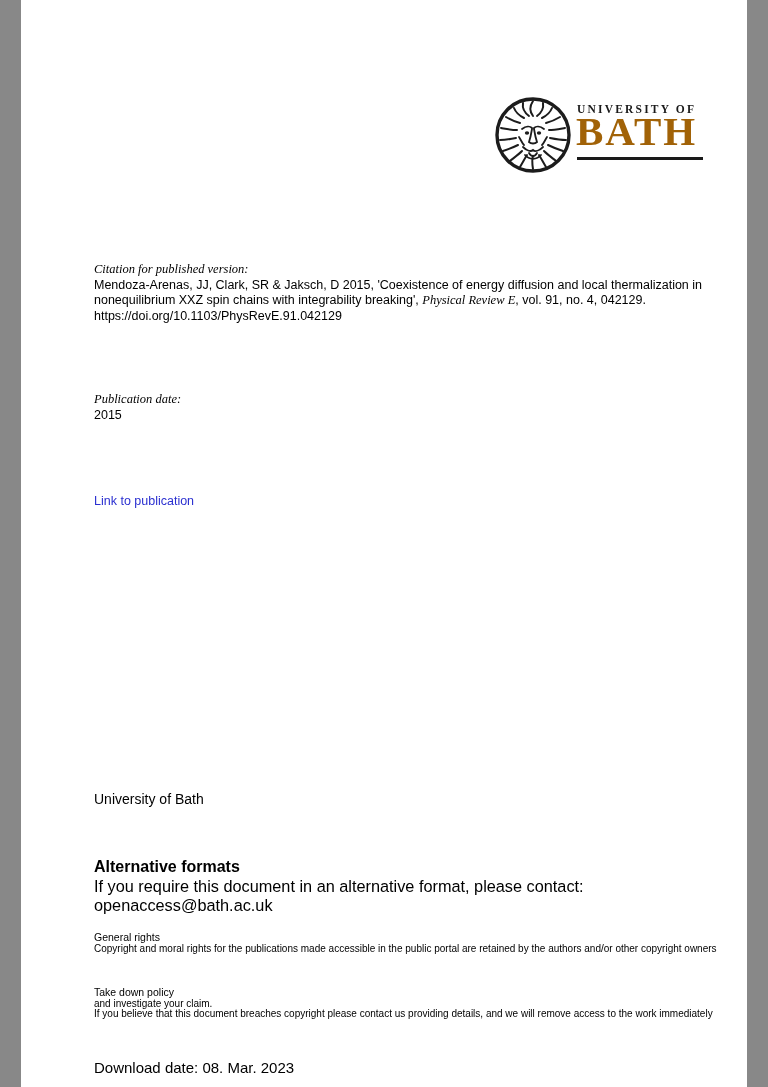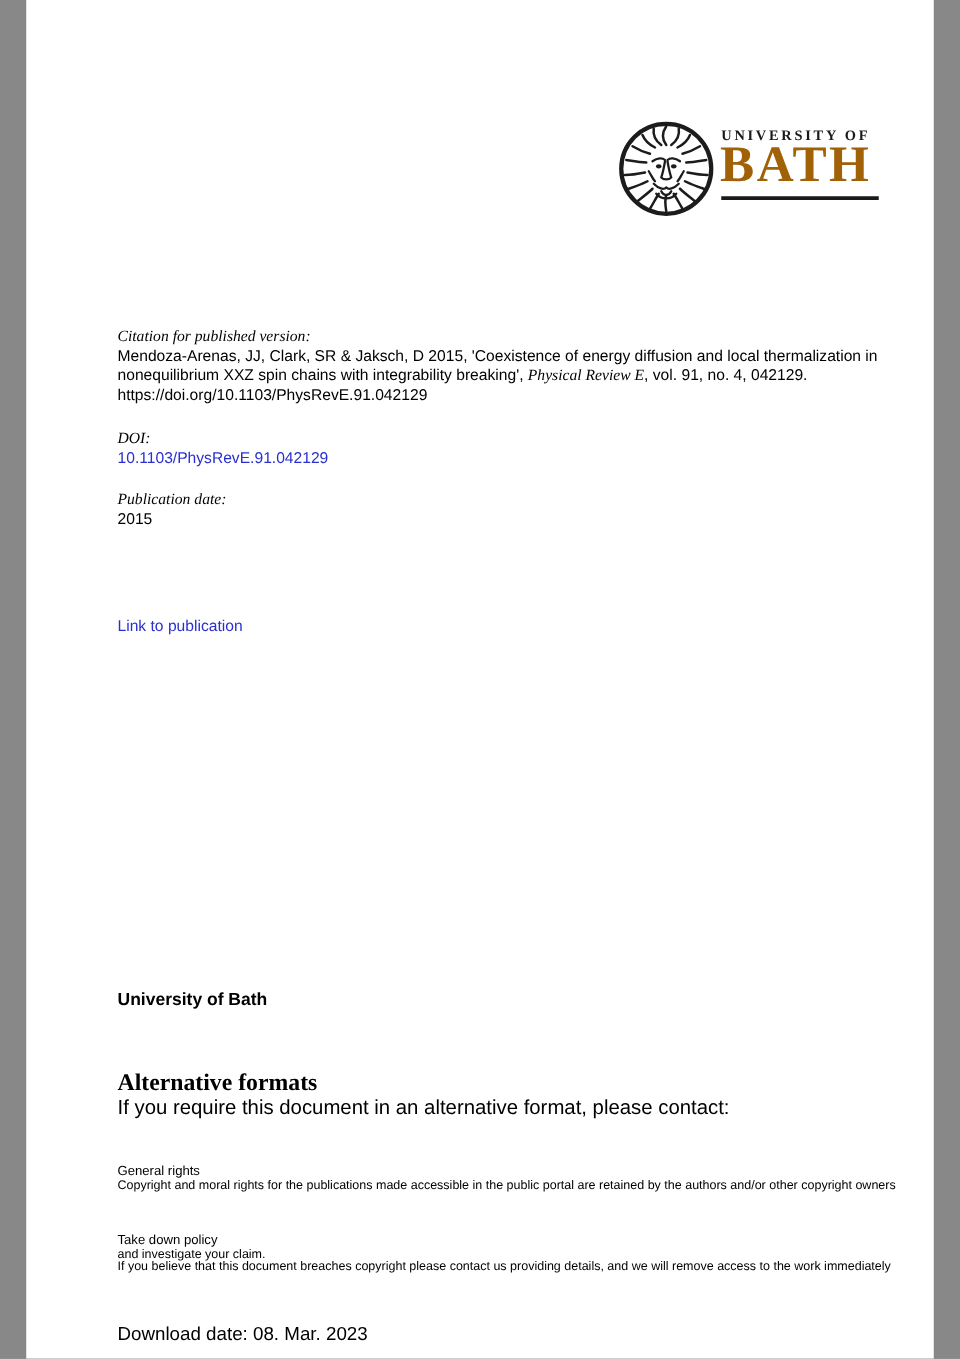--- a/index.html
+++ b/index.html
@@ -7,21 +7,21 @@
     position:relative;
     width:726px;height:1087px;
     background:#ffffff;
     font-family:"Liberation Sans", sans-serif;
     color:#000;
     overflow:hidden;
     margin:0 auto;
   }
   .abs{position:absolute;left:73px;white-space:nowrap;}
   .it{font-style:italic;font-family:Liberation Serif, serif;}
-  .b{font-weight:bold;text-align:center;}
+  .b{font-weight:normal;text-align:center;}
   .link{color:#2a2fd0;cursor:pointer;text-decoration:none;}
   .body-txt{font-size:12.5px;line-height:15.5px;}
   .small-txt{font-size:10px;line-height:10.5px;}
   .small-head{font-size:10.5px;line-height:11.5px;font-weight:normal;}
 
   
   .logo{position:absolute;left:470px;top:94px;width:216px;height:86px;}
   .crest{position:absolute;left:2px;top:1px;width:80px;height:80px;}
   .wordmark-top{
     position:absolute;left:86px;top:9px;
@@ -33,21 +33,21 @@
     position:absolute;left:85px;top:17px;
     font-family:"Liberation Serif", serif;
     font-weight:bold;font-size:41px;line-height:1;letter-spacing:2px;
     color:#a16207;white-space:nowrap;
   }
   .wordmark-rule{
     position:absolute;left:86px;top:63px;width:126px;height:3px;
     background:#1a1a1a;
   }
 
-  .alt-head{font-size:19px;line-height:21px;font-weight:bold;font-family:Liberation Serif, serif;}
+  .alt-head{font-size:16px;line-height:21px;font-weight:bold;}
   .alt-body{font-size:16.3px;line-height:18.5px;}
 </style>
 </head>
 <body>
 
 <div class="page">
 
   <div class="logo">
     <svg class="crest" viewBox="0 0 80 80" aria-hidden="true">
       <g fill="none" stroke="#1c1c1c" stroke-width="2" stroke-linecap="round">
@@ -91,40 +91,37 @@
     <div class="wordmark-rule"></div>
   </div>
 
   <div class="abs body-txt" style="top:262px;">
     <div class="it">Citation for published version:</div>
     <div>Mendoza-Arenas, JJ, Clark, SR &amp; Jaksch, D 2015, 'Coexistence of energy diffusion and local thermalization in</div>
     <div><span>nonequilibrium XXZ spin chains with integrability breaking', </span><span class="it">Physical Review E</span><span>, vol. 91, no. 4, 042129.</span></div>
     <div>https://doi.org/10.1103/PhysRevE.91.042129</div>
   </div>
 
-  <div class="abs body-txt" style="top:343px;">
-    <div class="it">DOI:</div>
-    <div><a class="link">10.1103/PhysRevE.91.042129</a></div>
-  </div>
 
   <div class="abs body-txt" style="top:392px;">
     <div class="it">Publication date:</div>
     <div>2015</div>
   </div>
 
 
   <div class="abs body-txt" style="top:494px;">
     <a class="link">Link to publication</a>
   </div>
 
   <div class="abs b" style="top:791px;font-size:14px;line-height:16px;">University of Bath</div>
 
   <div class="abs" style="top:856px;">
     <div class="alt-head">Alternative formats</div>
     <div class="alt-body">If you require this document in an alternative format, please contact:</div>
+    <div class="alt-body">openaccess@bath.ac.uk</div>
   </div>
 
   <div class="abs" style="top:932px;">
     <div class="small-head">General rights</div>
     <div class="small-txt">Copyright and moral rights for the publications made accessible in the public portal are retained by the authors and/or other copyright owners</div>
   </div>
 
   <div class="abs" style="top:987px;">
     <div class="small-head">Take down policy</div>
     <div class="small-txt">and investigate your claim.</div>

